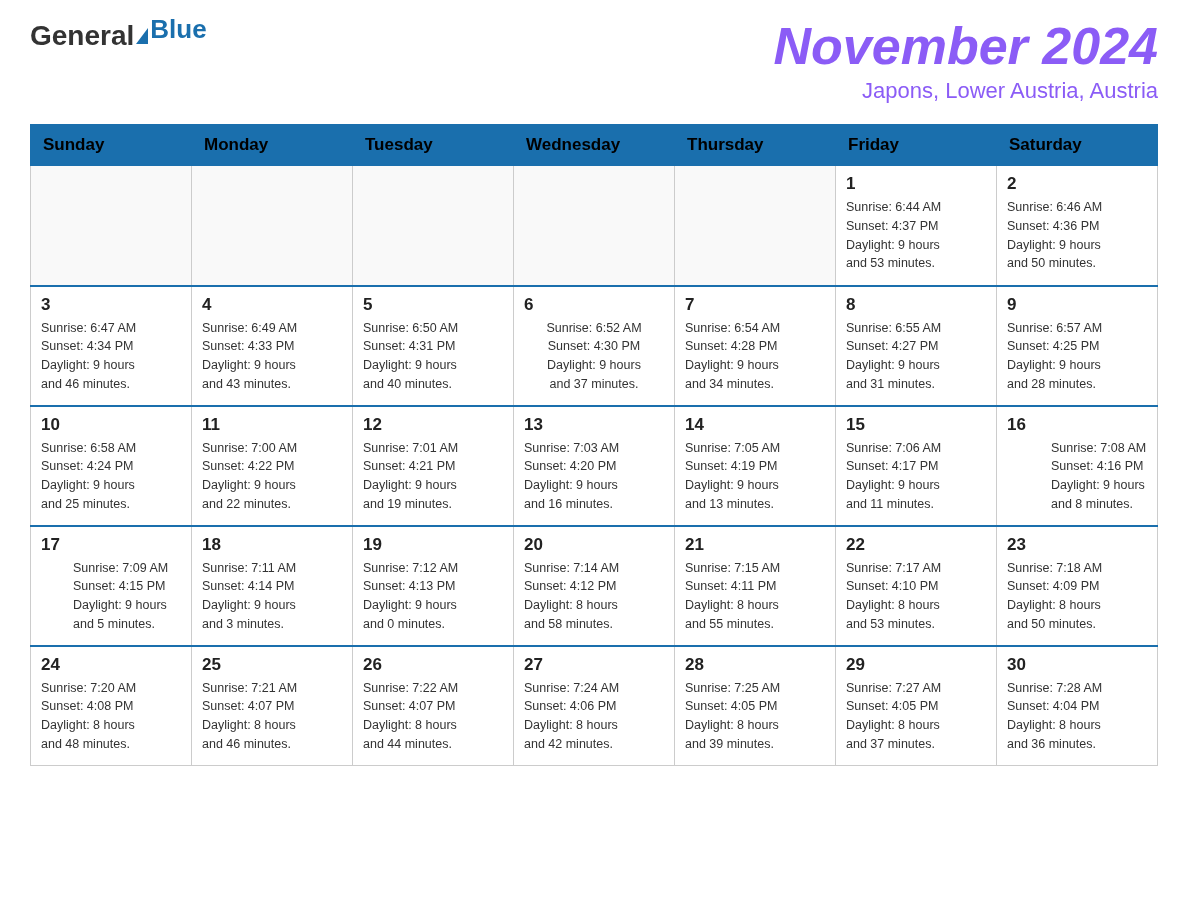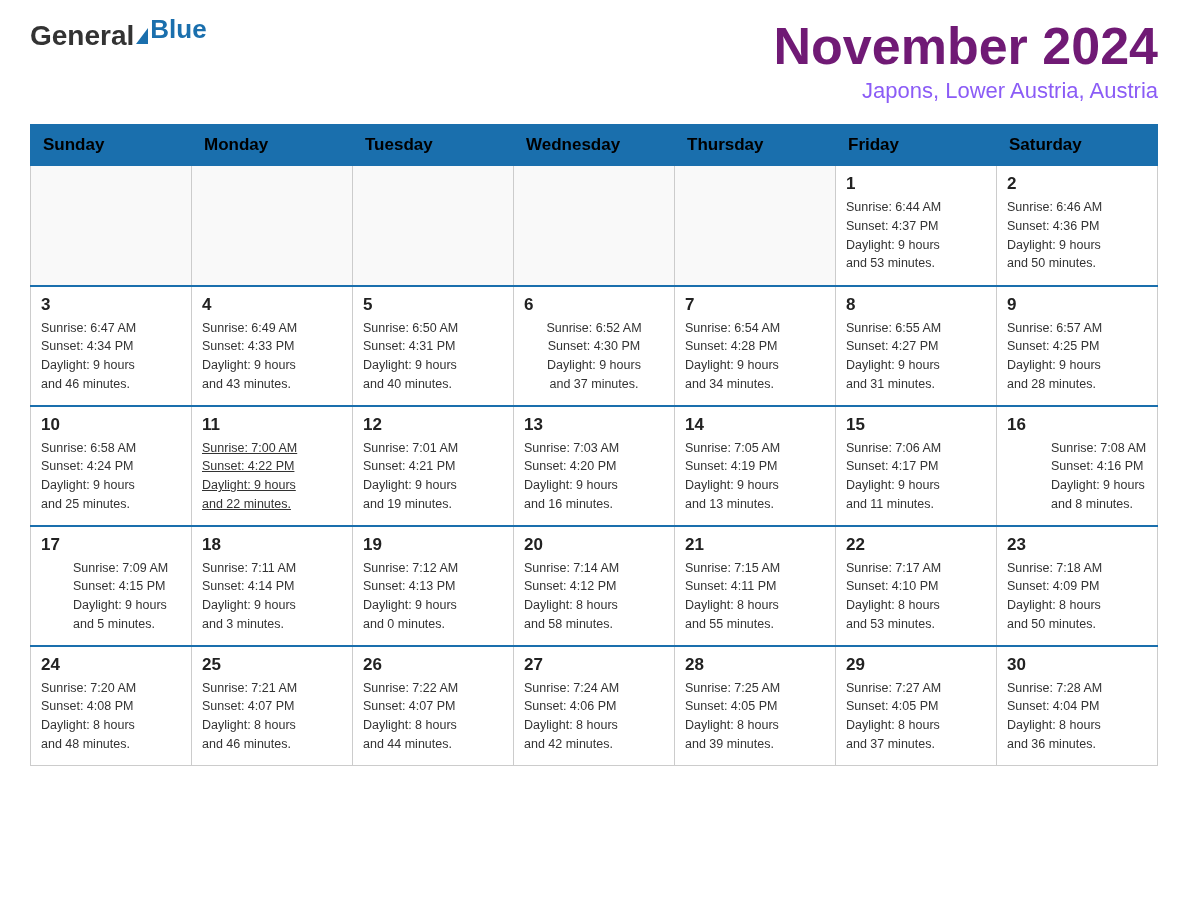--- a/index.html
+++ b/index.html
@@ -20,22 +20,23 @@
       display: flex;
       flex-direction: row;
       align-items: flex-start;
     }
     .title-area {
       text-align: right;
     }
     .month-year {
       font-size: 52px;
       font-weight: bold;
-      color: #701a75;
+      color: #8b5cf6;
       line-height: 1;
+      font-style: italic;
     }
     .location {
       font-size: 22px;
       color: #8b5cf6;
       margin-top: 6px;
     }
     .calendar-table {
       width: 100%;
       border-collapse: collapse;
       border: 1px solid #aaa;
@@ -183,21 +184,21 @@
       <tr class="row-divider">
         <td>
           <span class="day-number">10</span>
           <div class="day-info" style="white-space: pre-line;">Sunrise: 6:58 AM
 Sunset: 4:24 PM
 Daylight: 9 hours
 and 25 minutes.</div>
         </td>
         <td>
           <span class="day-number">11</span>
-          <div class="day-info" style="white-space: pre-line; text-decoration: underline;">Sunrise: 7:00 AM
+          <div class="day-info" style="white-space: pre-line;">Sunrise: 7:00 AM
 Sunset: 4:22 PM
 Daylight: 9 hours
 and 22 minutes.</div>
         </td>
         <td>
           <span class="day-number">12</span>
           <div class="day-info" style="white-space: pre-line;">Sunrise: 7:01 AM
 Sunset: 4:21 PM
 Daylight: 9 hours
 and 19 minutes.</div>

